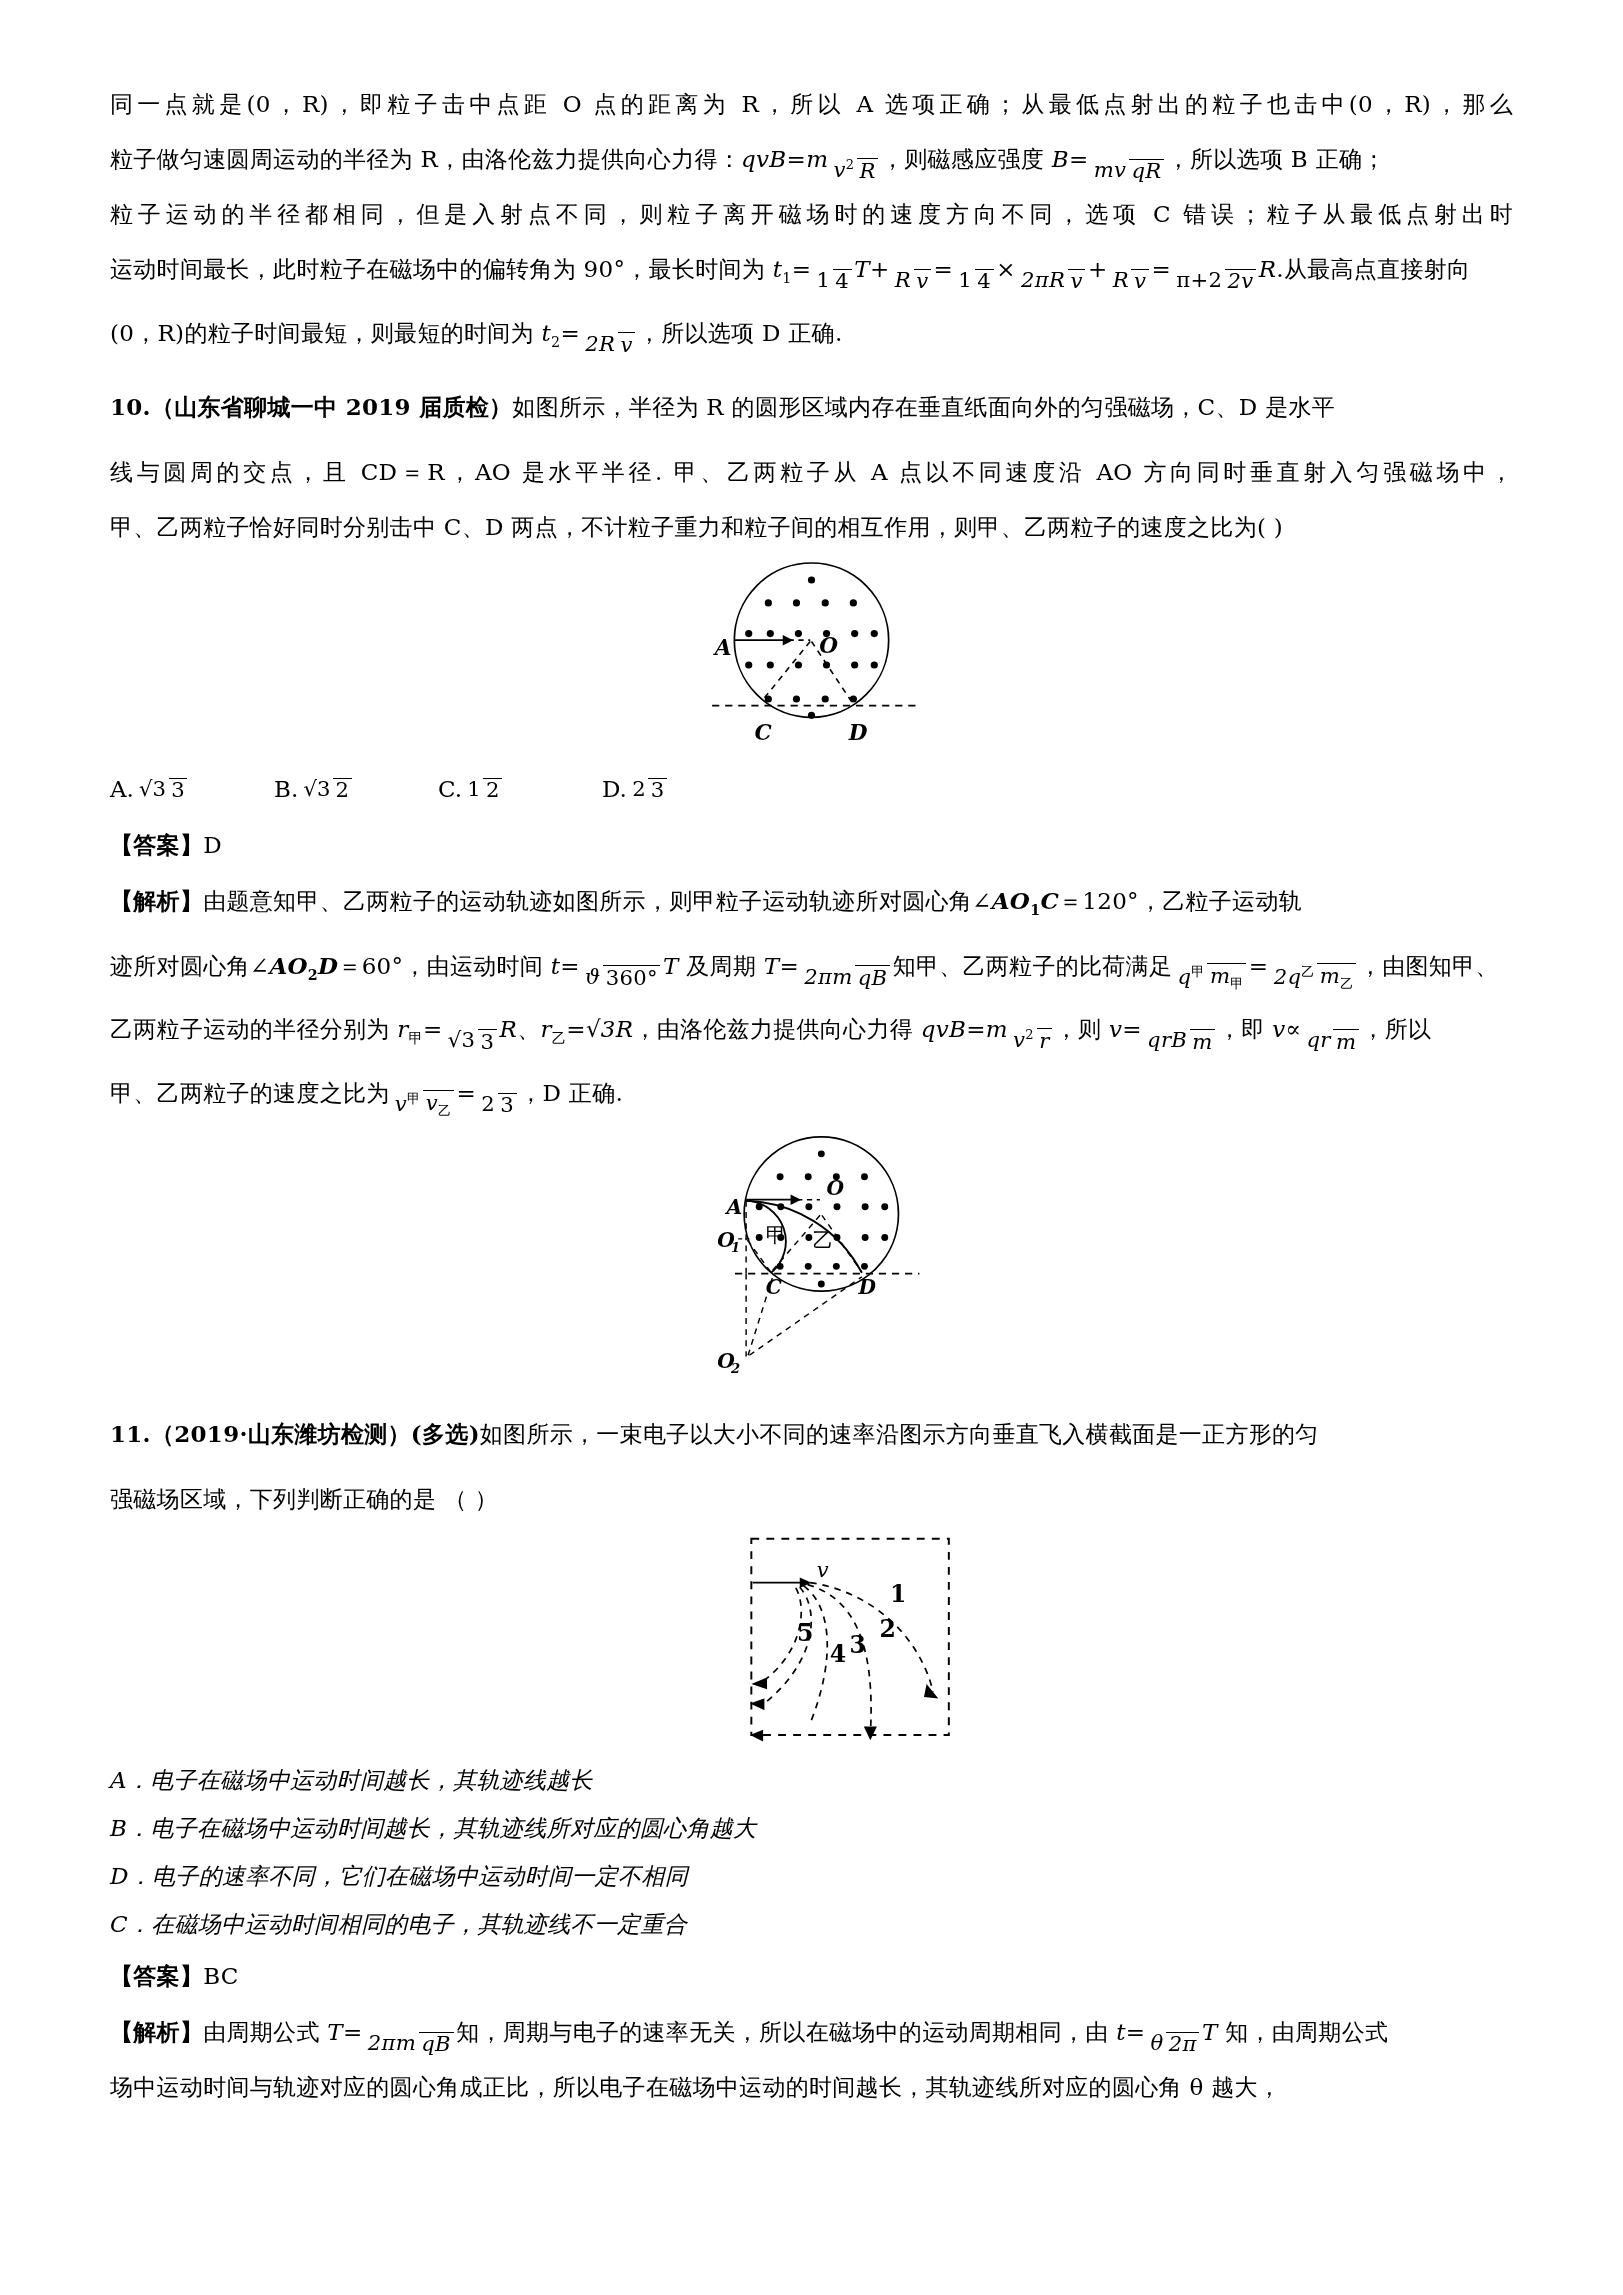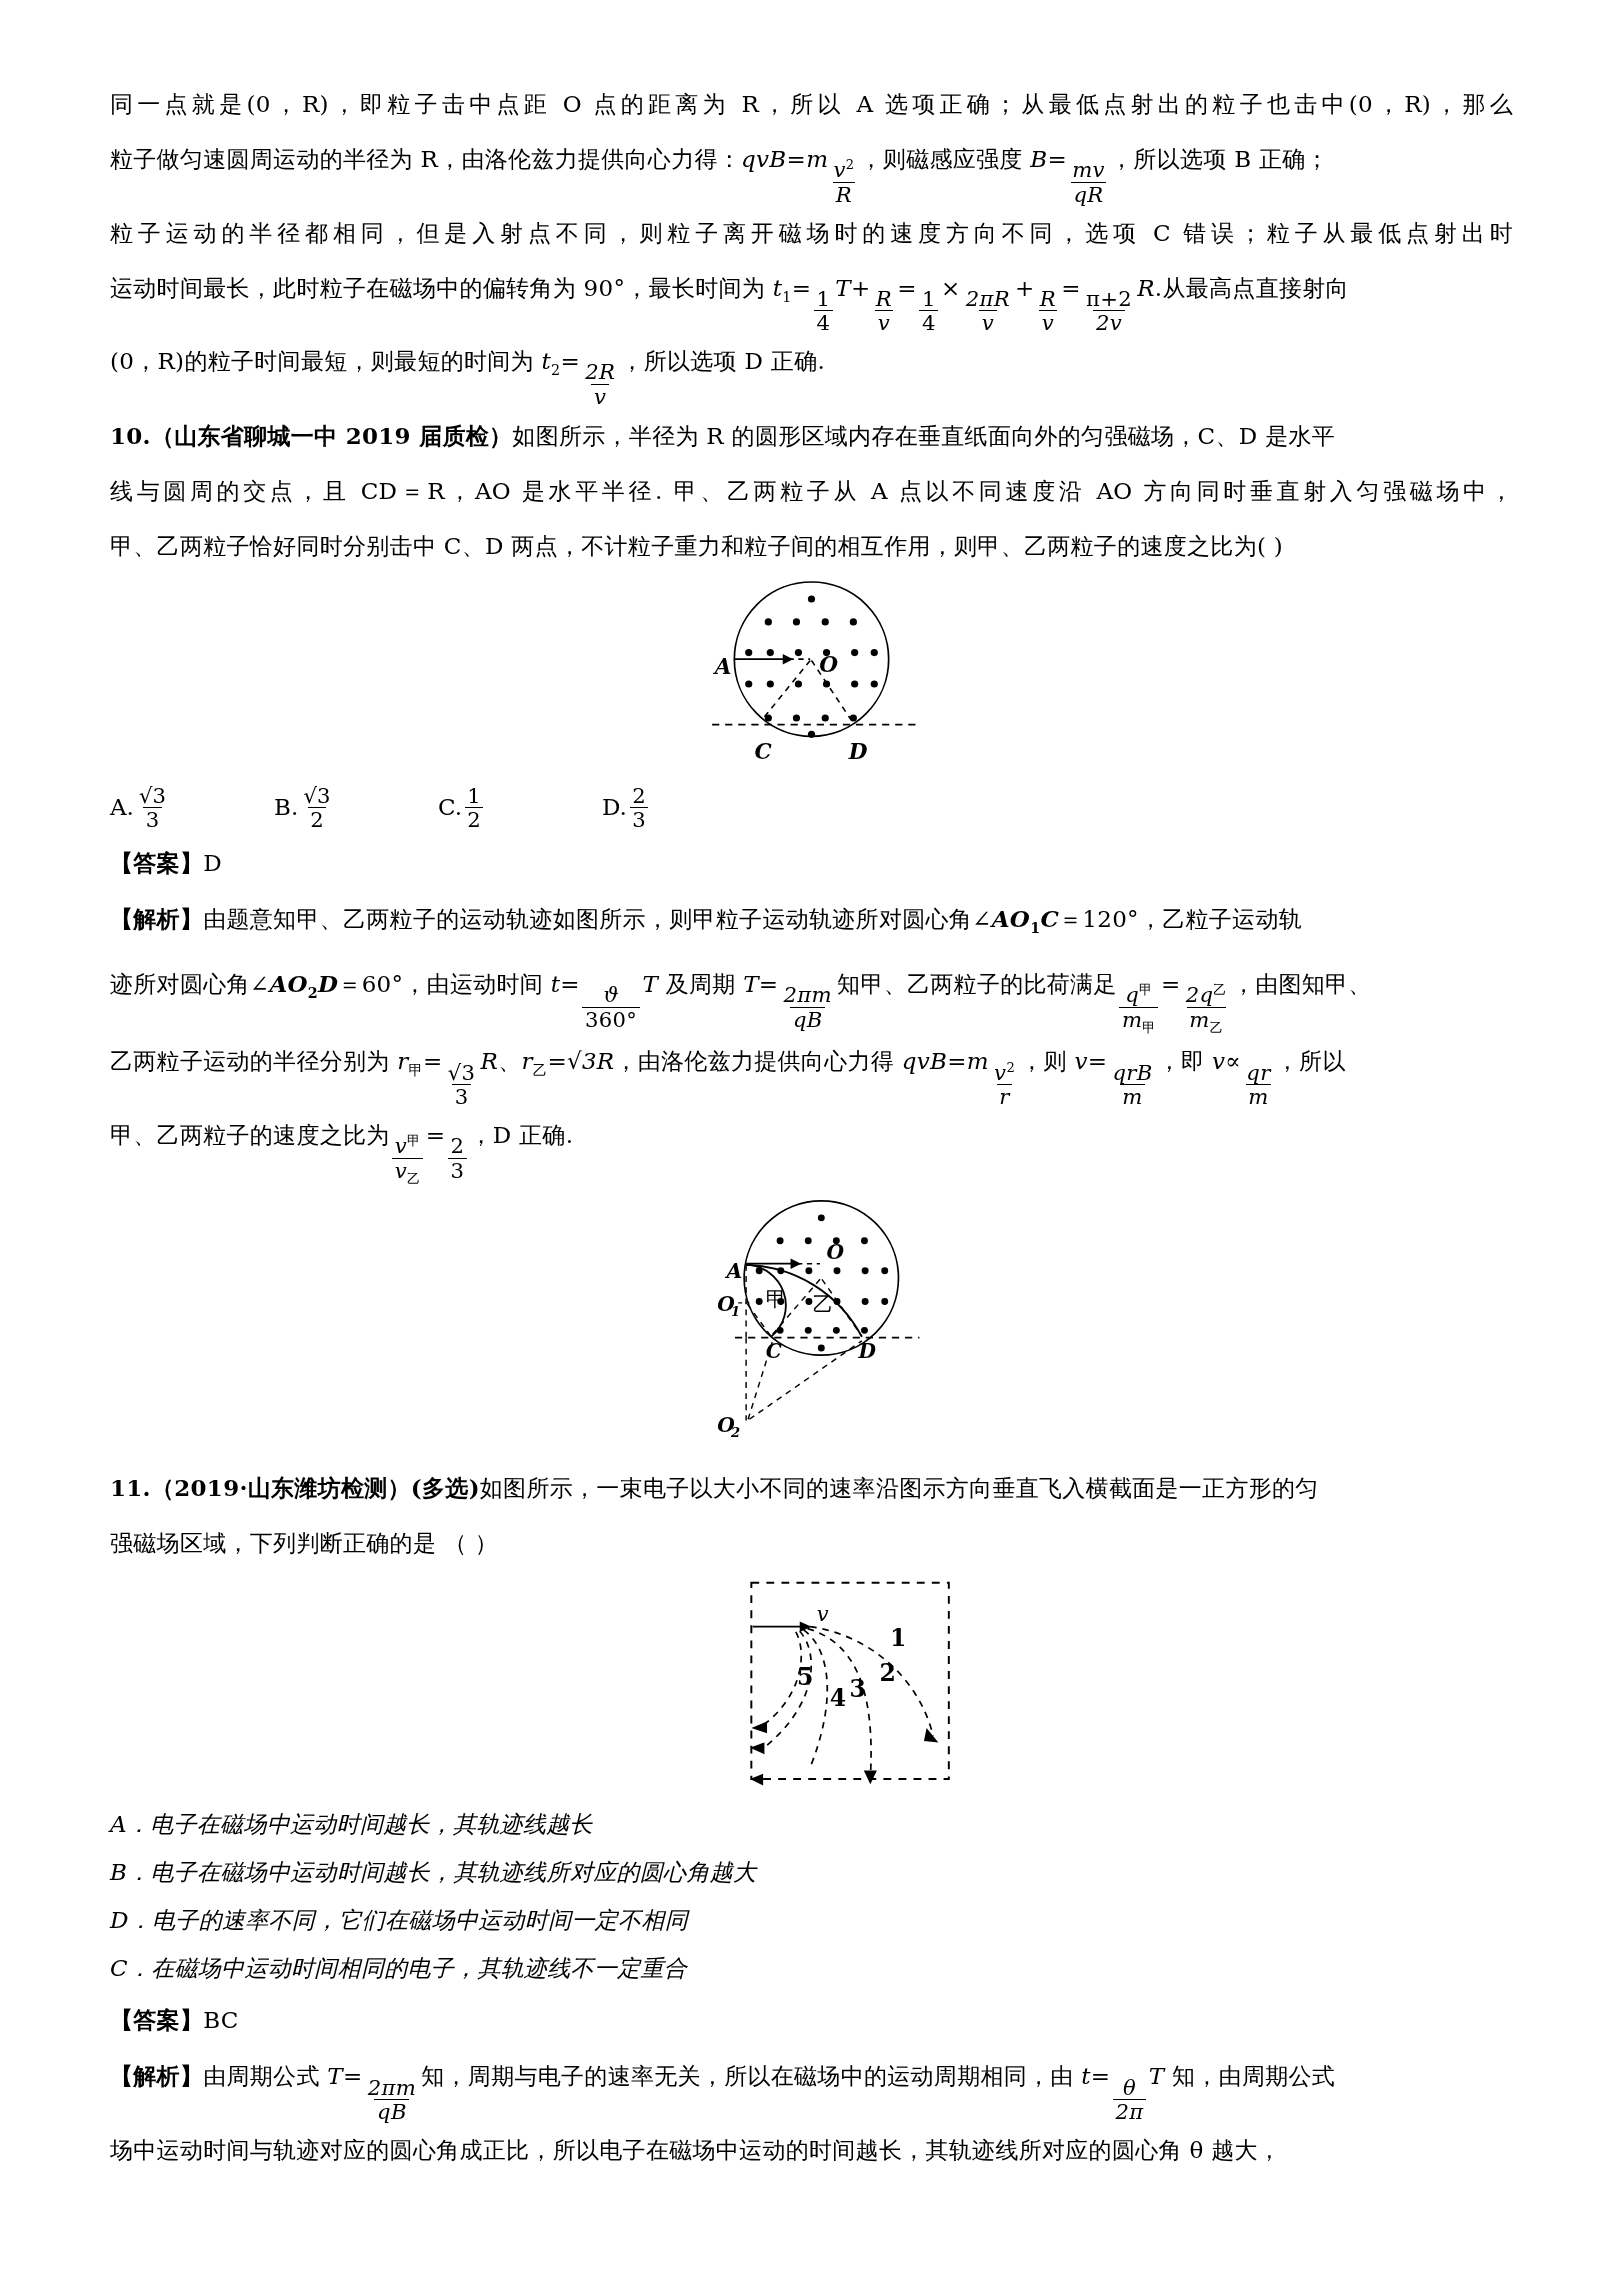--- a/index.html
+++ b/index.html
@@ -23,28 +23,27 @@
     letter-spacing:0.3px;
     text-align:justify;
     white-space:nowrap;
   }
   .just{ text-align:justify; text-align-last:justify; }
   .normal{ text-align-last:left; }
 
   .bold{ font-weight:bold; }
 
   
-  .qhead{ font-size:23px; line-height:55px; }
+  .qhead{ font-size:23px; line-height:75px; }
 
   
   .m{ font-style:italic; font-family:"DejaVu Serif","Liberation Serif",serif; }
   .mr{ font-style:normal; }
   .frac{
     display:inline-flex;
-    flex-direction:column;
     align-items:center;
     justify-content:center;
     vertical-align:-0.48em;
     margin:0 2.6px;
     line-height:1.04;
     font-size:0.92em;
   }
   .frac > .num{ padding:0 2.6px 0.7px 2.6px; }
   .frac > .den{ border-top:1.3px solid #000; padding:0.7px 2.6px 0 2.6px; }
   .supn{ font-size:0.62em; vertical-align:super; font-style:normal;}

